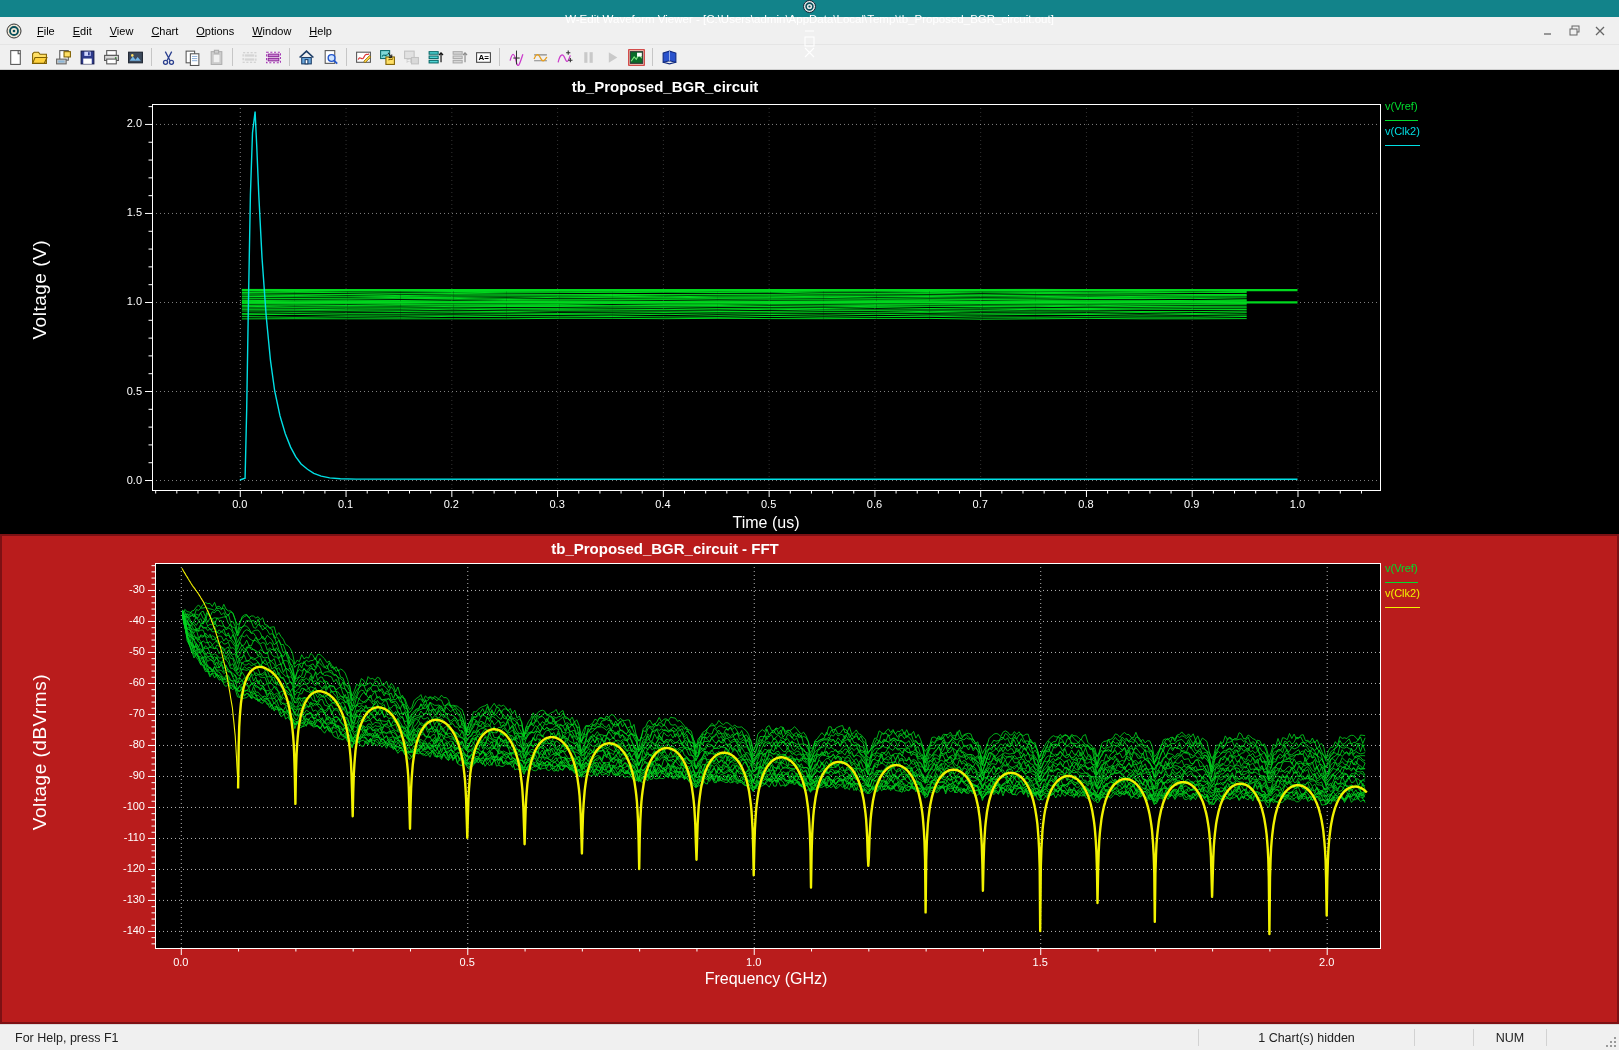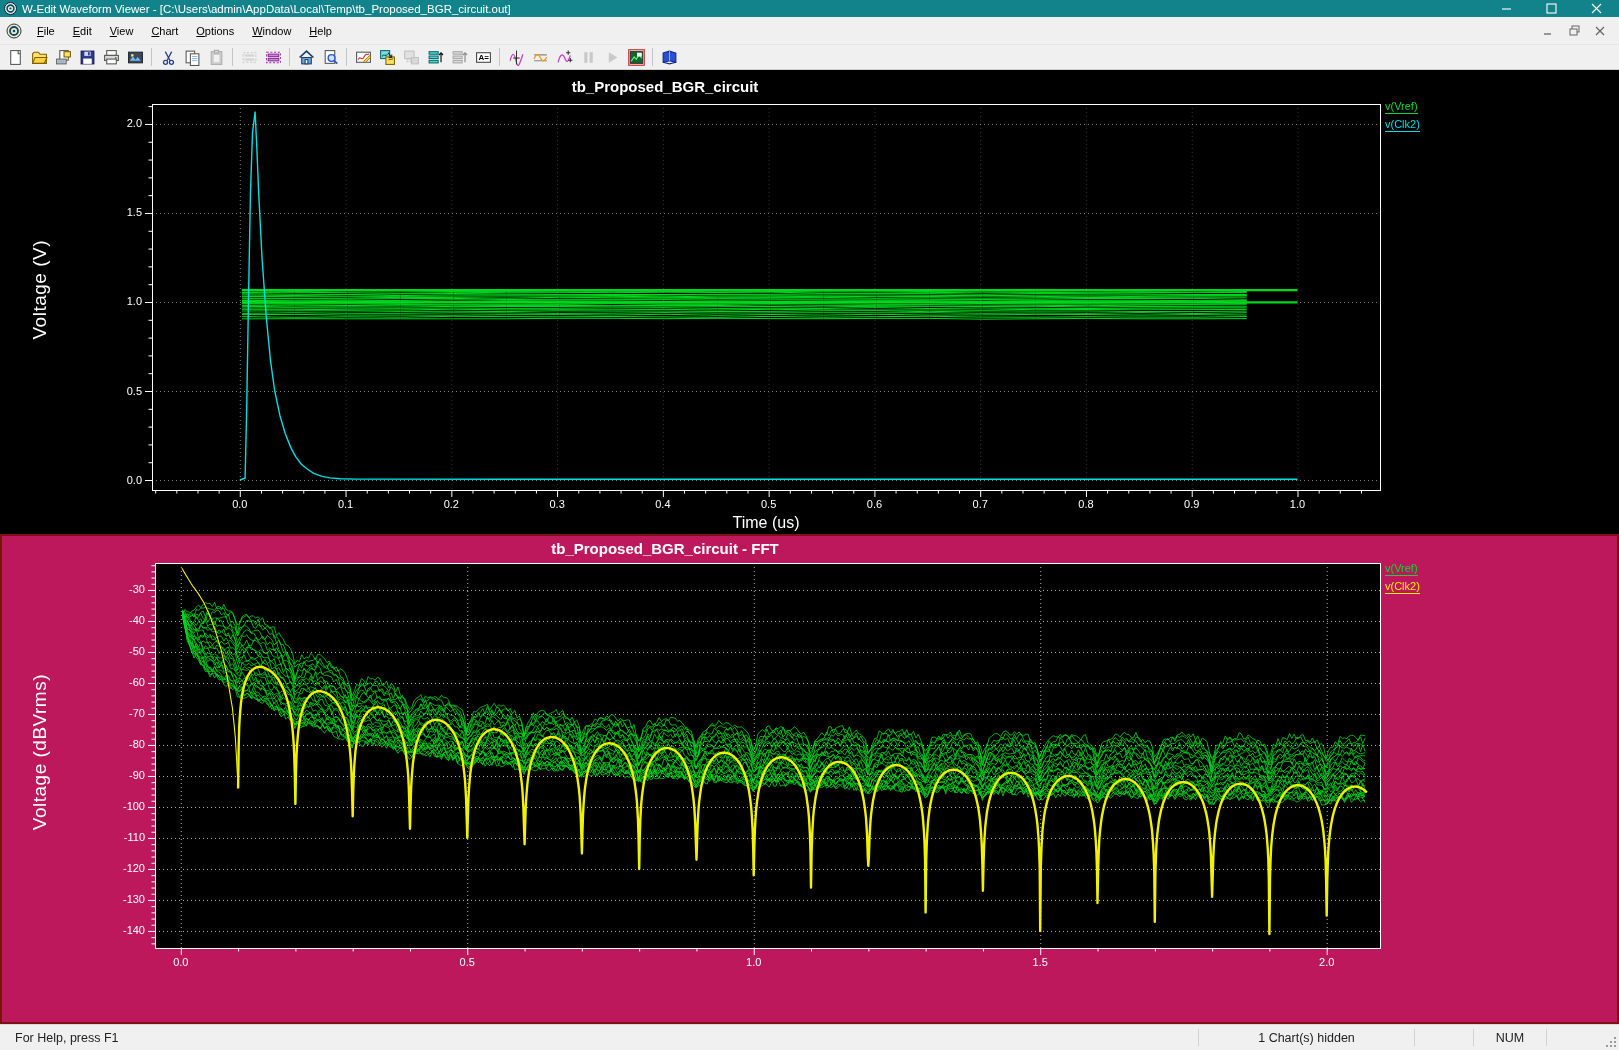--- a/index.html
+++ b/index.html
@@ -1,50 +1,50 @@
 <!DOCTYPE html>
 <html><head>
 <meta charset="utf-8">
 <style>
   html,body{margin:0;padding:0;}
   body{width:1619px;height:1050px;overflow:hidden;background:#000;
        font-family:"Liberation Sans",sans-serif;-webkit-font-smoothing:antialiased;}
-  .titlebar{height:17px;background:#12838a;display:flex;align-items:center;color:#fff;}
+  .titlebar{height:17px;background:#12838a;display:flex;align-items:center;color:#fff;flex-direction:column;}
   .app-icon{width:13px;height:13px;margin:0 5px 0 4px;display:flex;align-items:center;}
   .title-text{font-size:11.5px;white-space:nowrap;flex:1;}
   .tb-btn{width:45px;height:17px;display:flex;align-items:center;justify-content:center;cursor:default;}
   .menubar{height:28px;background:#f0f0f0;display:flex;align-items:center;border-bottom:1px solid #e5e5e5;box-sizing:border-box;}
   .menu-appicon{width:16px;height:16px;margin:0 6px 0 6px;}
   .menu-item{font-size:11px;color:#000;padding:4px 9px;cursor:default;}
   .menu-item u{text-decoration:underline;}
   .mdi-group{margin-left:auto;display:flex;margin-right:6px;}
   .mdi{width:26px;height:20px;display:flex;align-items:center;justify-content:center;color:#555;}
   .toolbar{height:25px;background:#f0f0f0;display:flex;align-items:center;border-bottom:1px solid #cfcfcf;box-sizing:border-box;padding-left:3px;}
   .tbtn{width:24px;height:22px;display:flex;align-items:center;justify-content:center;}
   .tbtn.disabled{filter:grayscale(1) opacity(.45);}
   .tsep{width:1px;height:18px;background:#c6c6c6;margin:0 4px;}
   .charts{position:relative;}
   .panel{position:relative;width:1619px;}
   .panel1{height:464px;background:#000;}
-  .panel2{height:490px;background:#be185d;outline:2px solid #7d1114;outline-offset:-2px;}
+  .panel2{height:490px;background:#b91c1c;outline:2px solid #7d1114;outline-offset:-2px;}
   .chart-title{position:absolute;top:8px;left:0;width:1330px;text-align:center;
                color:#fff;font-weight:bold;font-size:15px;}
   .panel2 .chart-title{top:6px;}
   .ylab{position:absolute;left:22px;top:0;width:36px;display:flex;align-items:center;justify-content:center;color:#fff;}
   .panel1 .ylab{height:440px;}
   .panel2 .ylab{height:436px;}
   .ylab span{writing-mode:vertical-rl;transform:rotate(180deg);font-size:19px;letter-spacing:.5px;}
   .plot-svg{position:absolute;left:0;top:0;}
   .xlab{position:absolute;left:152px;width:1228px;text-align:center;color:#fff;font-size:16px;}
   .panel1 .xlab{top:444px;}
   .panel2 .xlab{top:436px;}
   .legend{position:absolute;left:1385px;font-size:11px;}
   .panel1 .legend{top:30px;}
   .panel2 .legend{top:28px;}
-  .legend-item{border-bottom:1px solid currentColor;margin-bottom:4px;width:max-content;padding-bottom:1px;}
+  .legend-item{border-bottom:1px solid currentColor;margin-bottom:4px;width:max-content;padding-bottom:8px;}
   .statusbar{height:26px;background:#f0f0f0;border-top:1px solid #dadada;box-sizing:border-box;
              display:flex;align-items:stretch;font-size:12.5px;color:#222;}
   .sb-help{flex:1;display:flex;align-items:center;padding-left:15px;}
   .sb-cell{display:flex;align-items:center;justify-content:center;}
   .sb-sep{width:1px;background:#d2d2d2;margin:4px 0;}
   .sb-grip{width:18px;display:flex;align-items:flex-end;justify-content:flex-end;padding:0 2px 2px 0;}
 </style>
 </head>
 <body>
 
@@ -627,20 +627,21 @@
           <text x="145" y="183.4621578099839" fill="#fff" font-size="11" text-anchor="end" font-family="Liberation Sans, sans-serif">-70</text>
           <text x="145" y="214.46054750402575" fill="#fff" font-size="11" text-anchor="end" font-family="Liberation Sans, sans-serif">-80</text>
           <text x="145" y="245.45893719806764" fill="#fff" font-size="11" text-anchor="end" font-family="Liberation Sans, sans-serif">-90</text>
           <text x="145" y="276.4573268921095" fill="#fff" font-size="11" text-anchor="end" font-family="Liberation Sans, sans-serif">-100</text>
           <text x="145" y="307.45571658615137" fill="#fff" font-size="11" text-anchor="end" font-family="Liberation Sans, sans-serif">-110</text>
           <text x="145" y="338.45410628019323" fill="#fff" font-size="11" text-anchor="end" font-family="Liberation Sans, sans-serif">-120</text>
           <text x="145" y="369.4524959742351" fill="#fff" font-size="11" text-anchor="end" font-family="Liberation Sans, sans-serif">-130</text>
           <text x="145" y="400.450885668277" fill="#fff" font-size="11" text-anchor="end" font-family="Liberation Sans, sans-serif">-140</text>
         </g>
       </svg>
+    <div class="xlab">Frequency (GHz)</div>
     <div class="legend" id="legend2">
         <div class="legend-item" style="color: rgb(0, 221, 46);">v(Vref)</div>
         <div class="legend-item" style="color: rgb(242, 242, 0);">v(Clk2)</div>
       </div>
   </div>
 
 </div>
 
 <div class="statusbar">
   <span class="sb-help">For Help, press F1</span>

